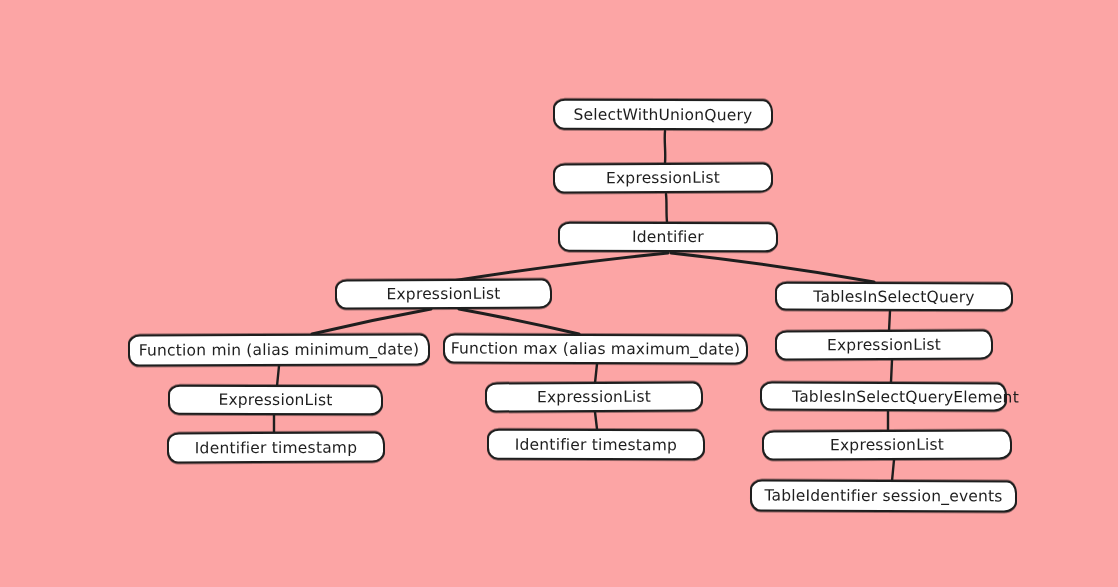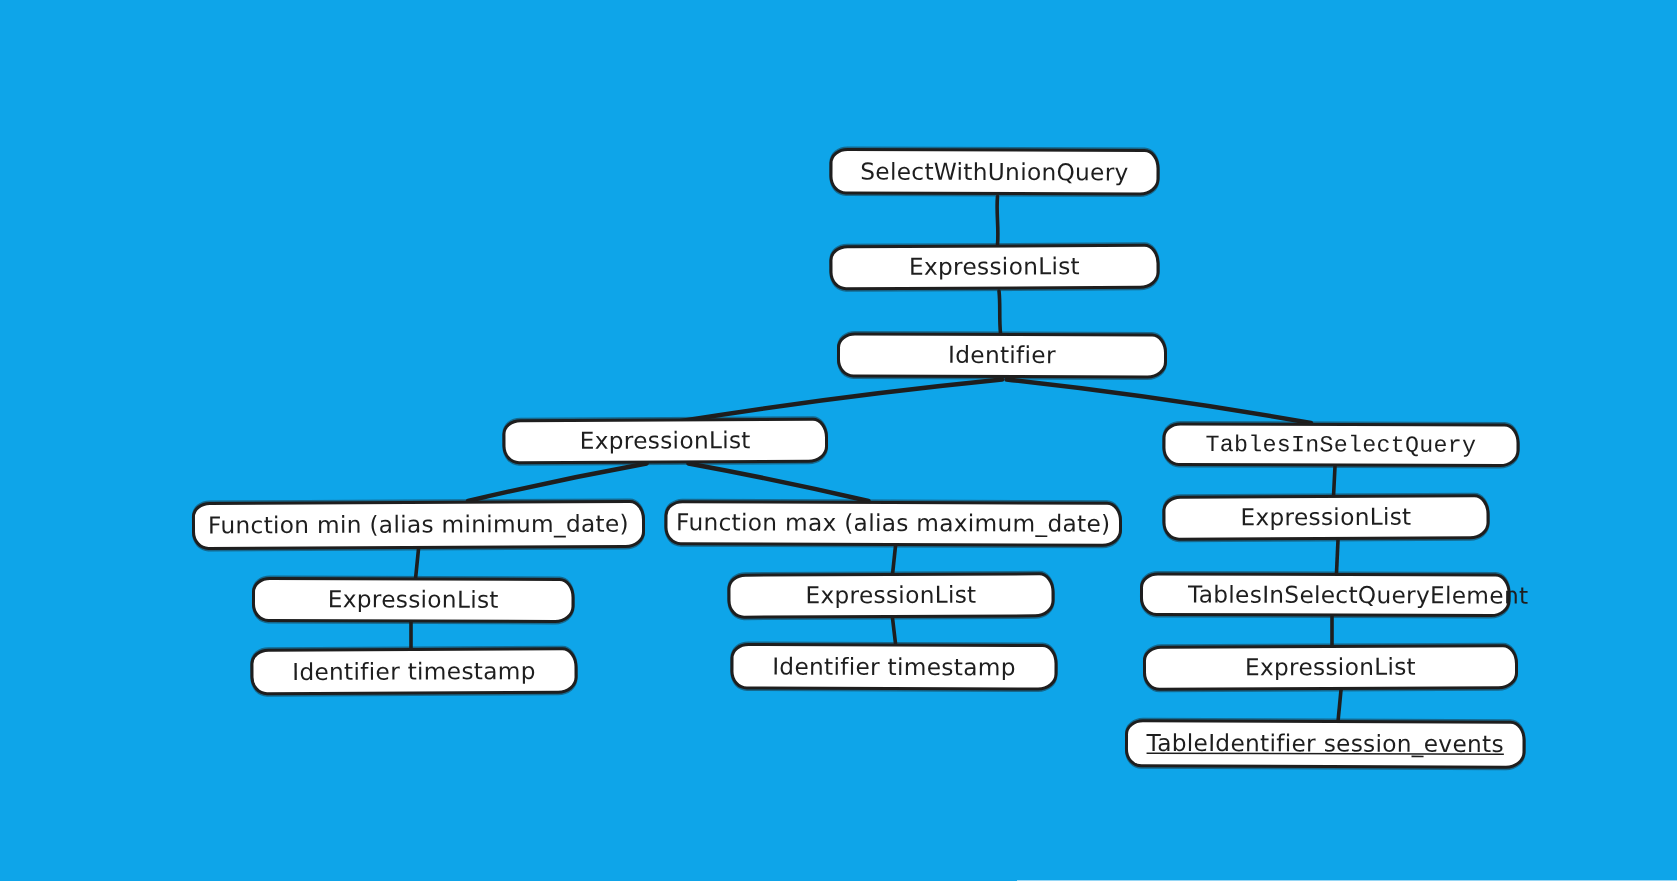--- a/index.html
+++ b/index.html
@@ -4,21 +4,21 @@
 <style>
   * { box-sizing: border-box; }
   html, body {
     margin: 0; padding: 0;
     background: #ffffff;
   }
   .canvas {
     position: relative;
     width: 1118px;
     height: 587px;
-    background: #0ea5e9;
+    background: #fca5a5;
     font-family: "DejaVu Sans", sans-serif;
     overflow: hidden;
   }
   .edges {
     position: absolute;
     left: 0; top: 0;
     width: 1118px; height: 587px;
     pointer-events: none;
   }
   .edges path {
@@ -78,21 +78,21 @@
   </div>
 
   <div class="node" style="left:558px; top:222px; width:220px; height:30px;">
     <span class="node-label">Identifier</span>
   </div>
 
   <div class="node" style="left:335px; top:279px; width:217px; height:30px;">
     <span class="node-label">ExpressionList</span>
   </div>
 
-  <div class="node" style="left:775px; top:282px; width:238px; height:29px;font-family:Liberation Mono, monospace;">
+  <div class="node" style="left:775px; top:282px; width:238px; height:29px;">
     <span class="node-label">TablesInSelectQuery</span>
   </div>
 
   <div class="node" style="left:128px; top:334px; width:302px; height:32px;">
     <span class="node-label">Function min (alias minimum_date)</span>
   </div>
 
   <div class="node" style="left:443px; top:334px; width:305px; height:30px;">
     <span class="node-label">Function max (alias maximum_date)</span>
   </div>
@@ -118,17 +118,17 @@
   </div>
 
   <div class="node" style="left:487px; top:429px; width:218px; height:31px;">
     <span class="node-label">Identifier timestamp</span>
   </div>
 
   <div class="node" style="left:762px; top:430px; width:250px; height:30px;">
     <span class="node-label">ExpressionList</span>
   </div>
 
-  <div class="node" style="left:750px; top:480px; width:267px; height:32px;text-decoration:underline;">
+  <div class="node" style="left:750px; top:480px; width:267px; height:32px;">
     <span class="node-label">TableIdentifier session_events</span>
   </div>
 
 </div>
 
 </body></html>

